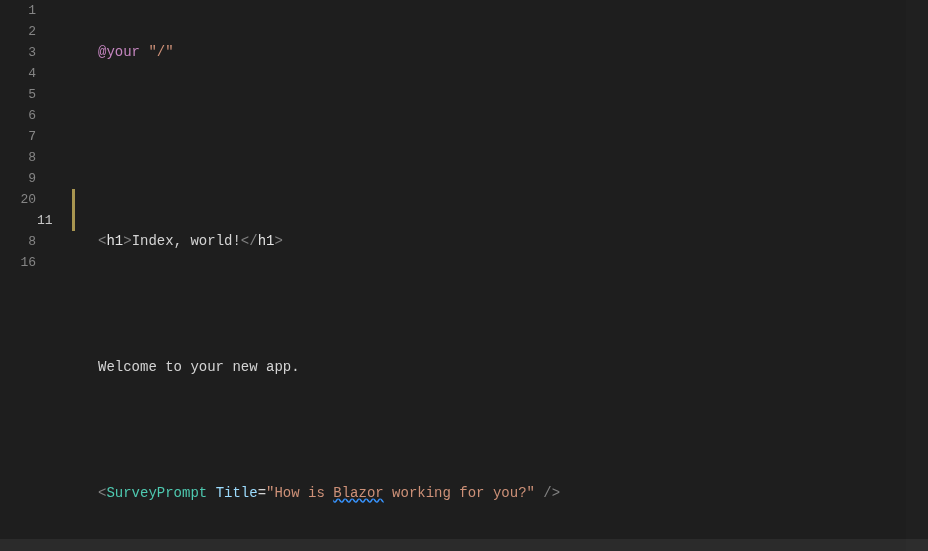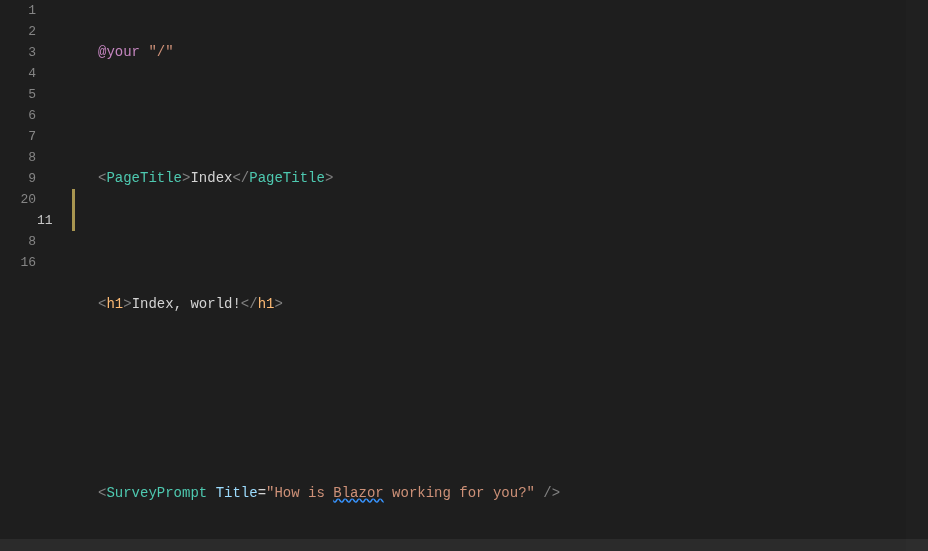--- a/index.html
+++ b/index.html
@@ -37,21 +37,21 @@
       flex: 1;
       padding-left: 36px;
       position: relative;
       color: #d4d4d4;
       white-space: pre;
     }
     .line { height: 21px; position: relative; }
     .t-keyword { color: #c586c0; }
     .t-attr-blue { color: #9cdcfe; }
     .t-str { color: #ce9178; }
-    .t-tag { color: #fdba74; }
+    .t-tag { color: #e5e5e5; }
     .t-component { color: #4ec9b0; }
     .t-punct { color: #808080; }
     .t-text { color: #d4d4d4; }
     .wavy-blue {
       text-decoration: underline wavy #3794ff;
       text-decoration-skip-ink: none;
       text-underline-offset: 1px;
     }
     .minimap {
       position: absolute;
@@ -88,24 +88,24 @@
     <div class="ln active">11</div>
     <div class="ln">8</div>
     <div class="ln">16</div>
   </div>
 
   <div class="change-bar"></div>
 
   <div class="code-area">
     <div class="line"><span class="t-keyword">@your</span><span> </span><span class="t-str">"/"</span></div>
     <div class="line"></div>
-    <div class="line"><span class="t-punct">&lt;</span><span class="t-component">PageTitle</span><span class="t-punct">&gt;</span><span class="t-text">Index</span><span class="t-punct">&lt;/</span><span class="t-component">PageTitle</span><span class="t-punct">&gt;</span></div>
     <div class="line"></div>
     <div class="line"><span class="t-punct">&lt;</span><span class="t-tag">h1</span><span class="t-punct">&gt;</span><span class="t-text">Index, world!</span><span class="t-punct">&lt;/</span><span class="t-tag">h1</span><span class="t-punct">&gt;</span></div>
     <div class="line"></div>
+    <div class="line"><span class="t-text">Welcome to your new app.</span></div>
     <div class="line"></div>
     <div class="line"><span class="t-punct">&lt;</span><span class="t-component">SurveyPrompt</span><span> </span><span class="t-attr-blue">Title</span><span class="t-text">=</span><span class="t-str">"</span><span class="t-str">How is </span><span class="t-str wavy-blue">Blazor</span><span class="t-str"> working for you?</span><span class="t-str">"</span><span class="t-punct"> /&gt;</span></div>
     
     
     
     
   </div>
 
   <div class="minimap"></div>
 </div>

